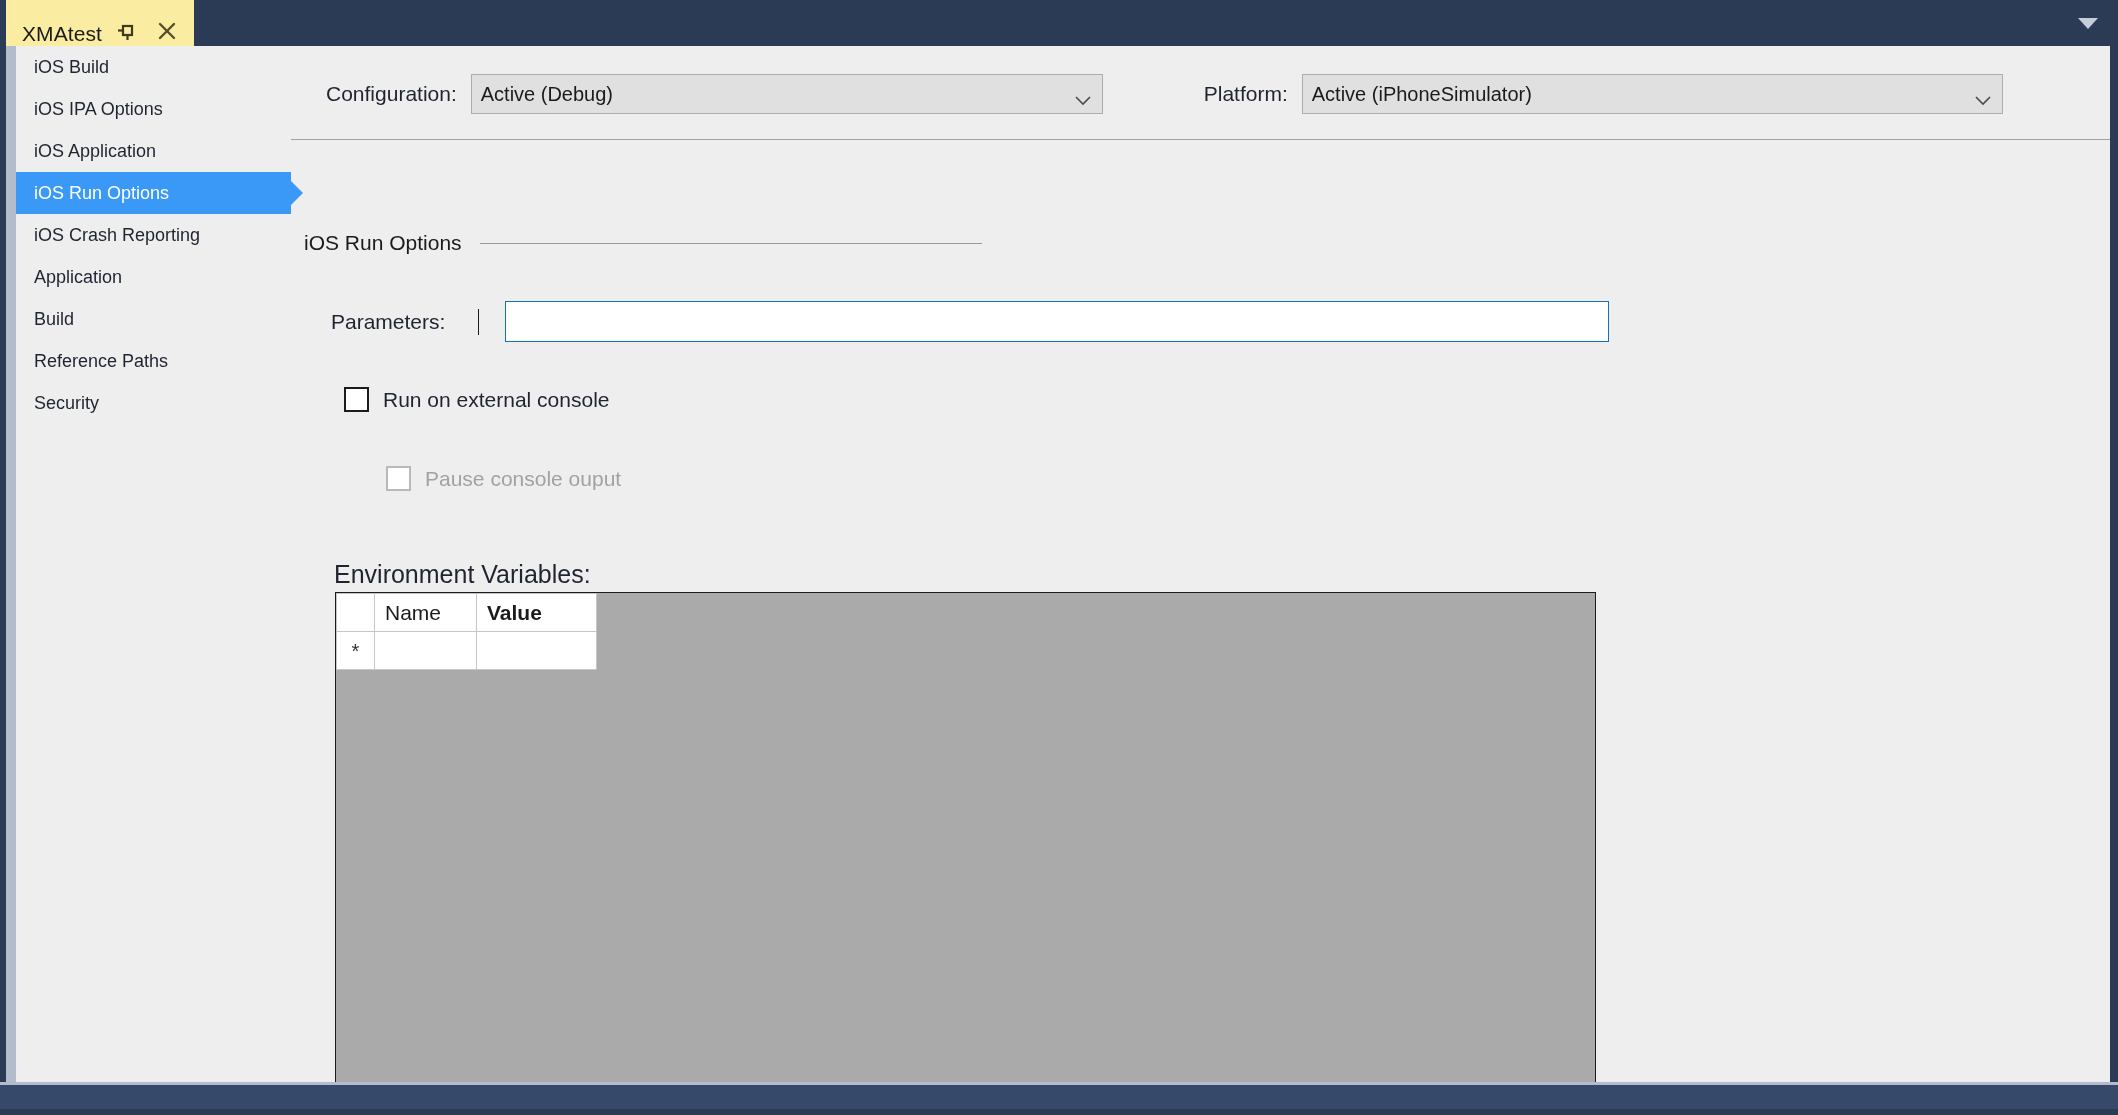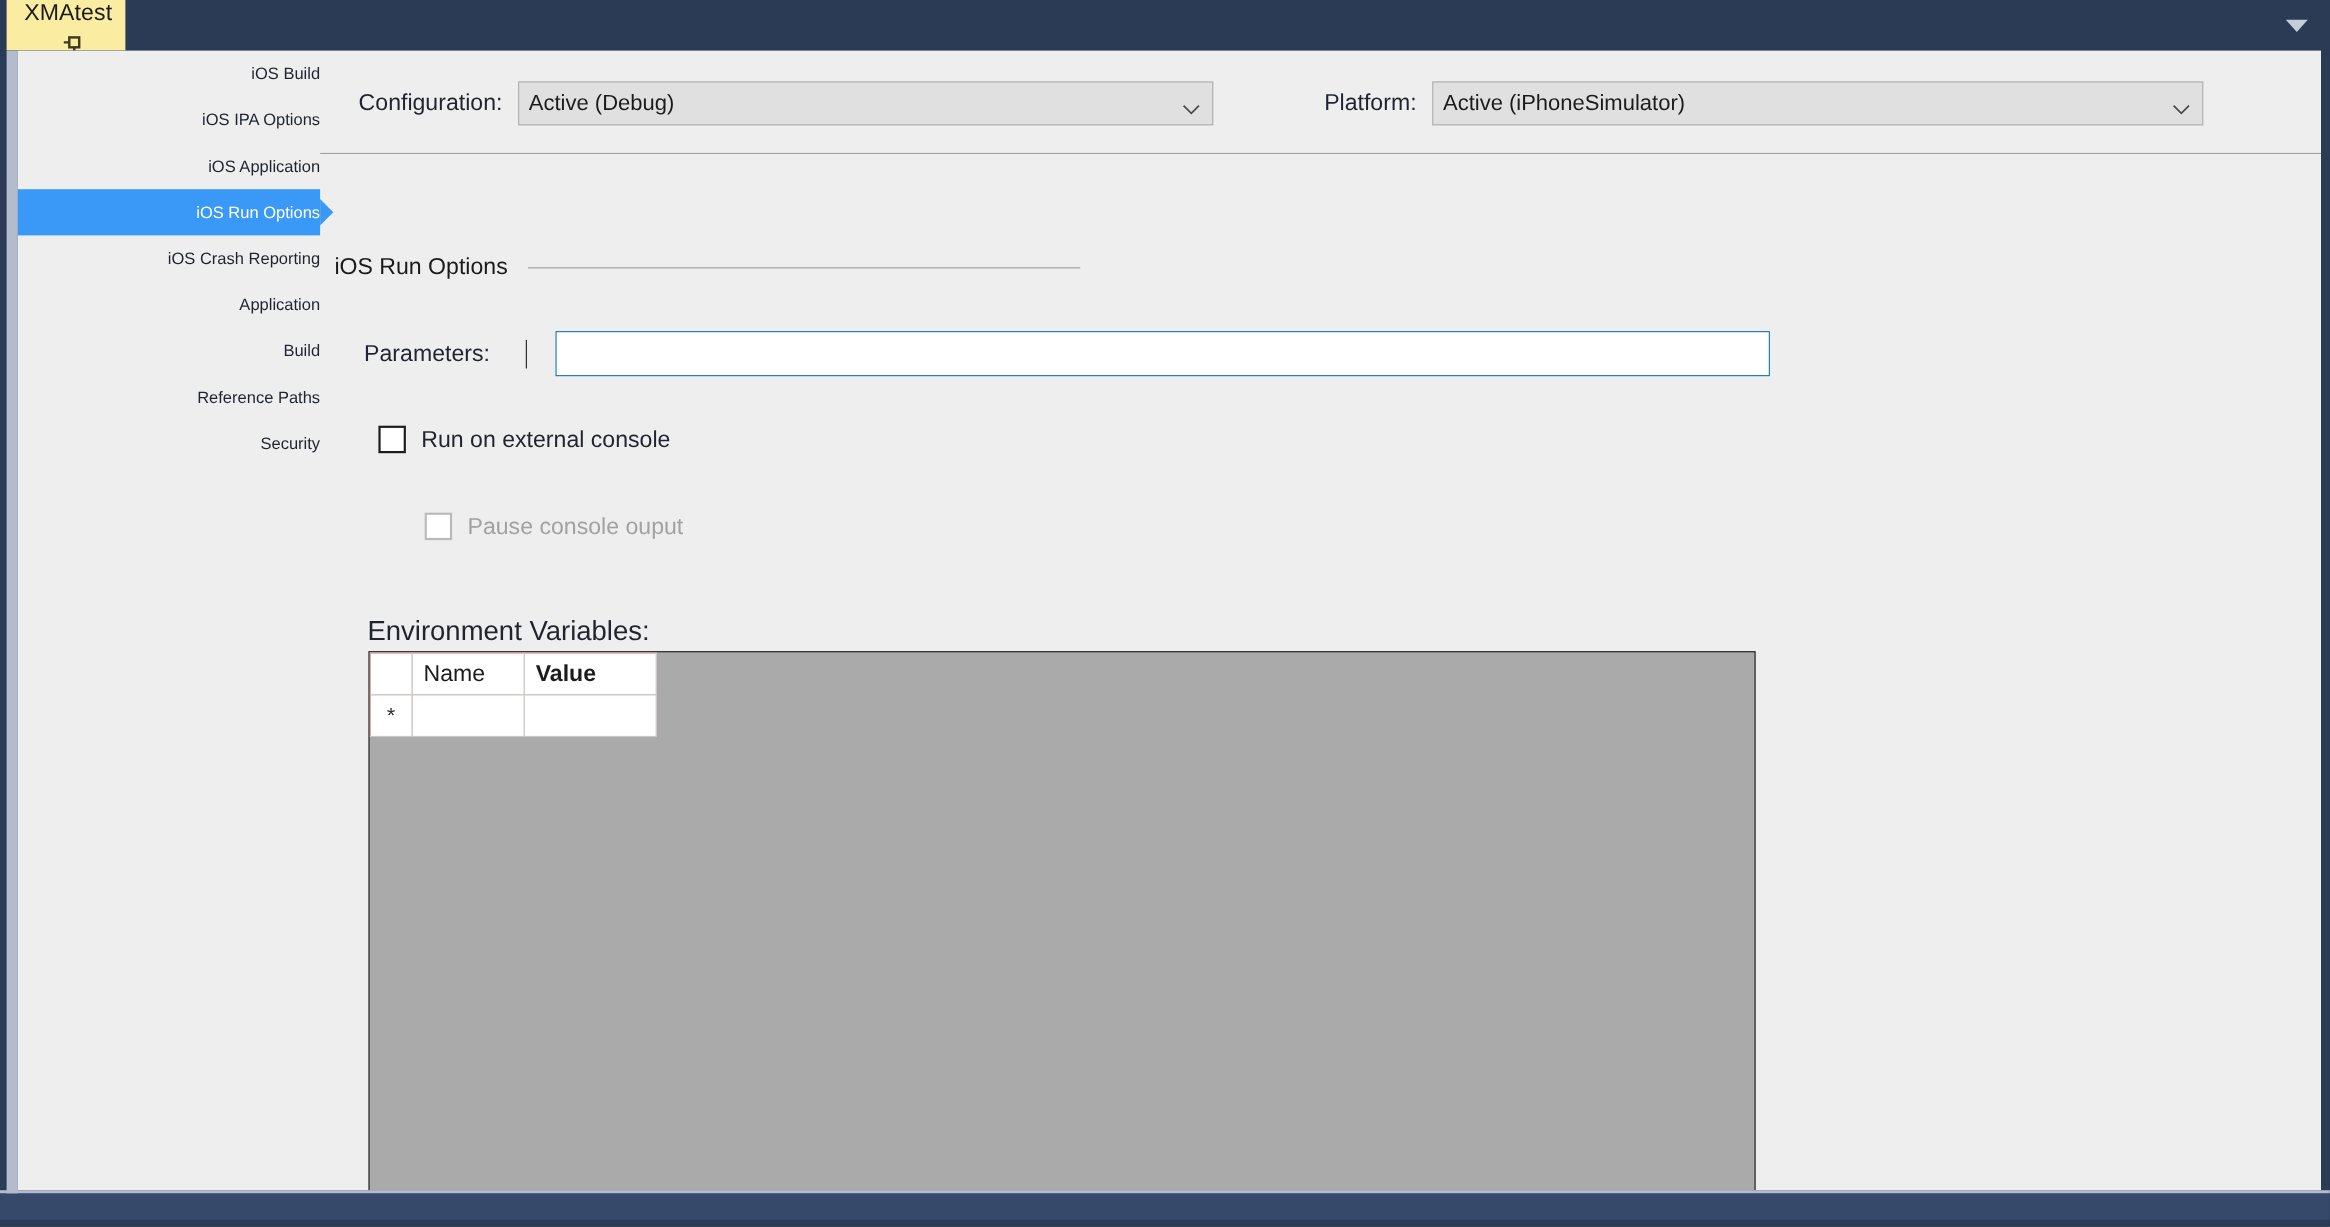--- a/index.html
+++ b/index.html
@@ -29,24 +29,23 @@
     width: 2118px;
     height: 46px;
     background: #2b3a55;
   }
   #tab {
     position: absolute;
     left: 6px; top: 0;
     height: 46px;
     background: #faeca0;
     display: flex;
-    align-items: center;
+    align-items: flex-end;
     padding: 0 12px 0 16px;
     box-sizing: border-box;
-    flex-direction: column;
   }
   #tab-title {
     font-size: 21px;
     color: #1b1b1b;
     letter-spacing: .1px;
     white-space: nowrap;
   }
   .tab-btn {
     width: 30px;
     height: 30px;
@@ -103,25 +102,24 @@
     width: 275px;
     height: 1036px;
   }
   .side-item {
     position: relative;
     height: 42px;
     display: flex;
     align-items: center;
     padding-left: 18px;
     box-sizing: border-box;
-    font-size: 15px;
+    font-size: 18px;
     color: #1f2430;
     white-space: nowrap;
     cursor: pointer;
-    justify-content: flex-end;
   }
   .side-item.selected {
     background: #3a99f7;
     color: #ffffff;
     width: 275px;
   }
   .side-item.selected::after {
     content: "";
     position: absolute;
     left: 275px;

